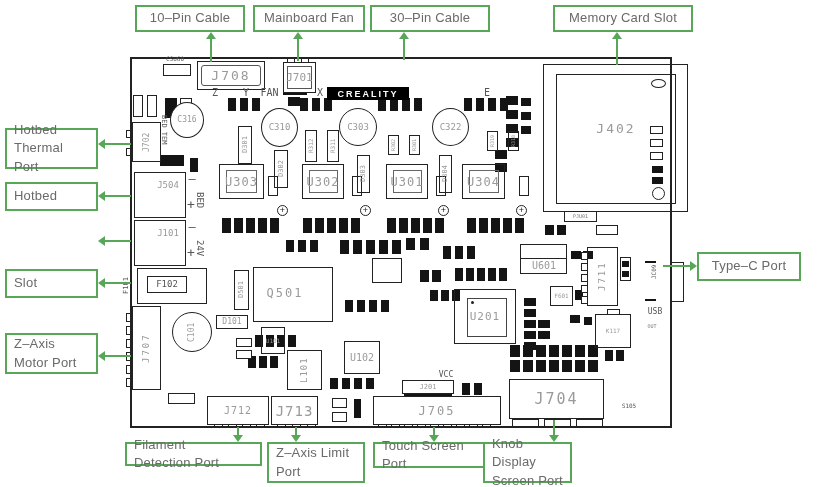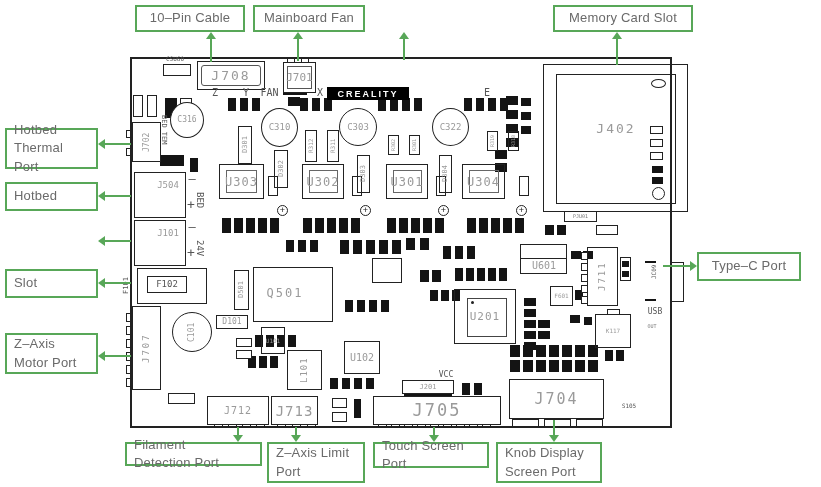--- a/index.html
+++ b/index.html
@@ -401,35 +401,36 @@
   </div>
   <div class="sk sd" style="left:435px;top:371px;width:22px;font-size:8px">VCC</div>
 
   <div class="bx" style="left:207px;top:396px;width:62px;height:29px">
     <div class="fl" style="font-size:10px;letter-spacing:1px">J712</div>
   </div>
   <div class="bx" style="left:271px;top:396px;width:47px;height:29px">
     <div class="fl" style="font-size:14px;letter-spacing:1px">J713</div>
   </div>
   <div class="bx" style="left:373px;top:396px;width:128px;height:29px">
-    <div class="fl" style="font-size:17px;letter-spacing:2px">J705</div>
+    <div class="fl" style="font-size:12px;letter-spacing:2px">J705</div>
   </div>
   <div class="bx" style="left:509px;top:379px;width:95px;height:40px">
     <div class="fl" style="font-size:15px;letter-spacing:2px">J704</div>
   </div>
   <div class="sk sd" style="left:617px;top:403px;width:24px;font-size:6px">S105</div>
 
   <div class="co c" style="left:135px;top:5px;width:110px;height:27px">10–Pin Cable</div>
   <div class="al" style="left:210px;top:38px;width:2px;height:24px"></div>
   <div class="ah up" style="left:206px;top:32px"></div>
 
   <div class="co c" style="left:253px;top:5px;width:112px;height:27px">Mainboard Fan</div>
   <div class="al" style="left:297px;top:38px;width:2px;height:23px"></div>
   <div class="ah up" style="left:293px;top:32px"></div>
 
+  <div class="co c" style="left:370px;top:5px;width:120px;height:27px">30–Pin Cable</div>
   <div class="al" style="left:403px;top:38px;width:2px;height:22px"></div>
   <div class="ah up" style="left:399px;top:32px"></div>
 
   <div class="co c" style="left:553px;top:5px;width:140px;height:27px">Memory Card Slot</div>
   <div class="al" style="left:616px;top:38px;width:2px;height:27px"></div>
   <div class="ah up" style="left:612px;top:32px"></div>
 
   <div class="co" style="left:5px;top:128px;width:93px;height:41px">Hotbed
 Thermal Port</div>
   <div class="al" style="left:104px;top:143px;width:27px;height:2px"></div>
@@ -463,18 +464,18 @@
   <div class="co" style="left:267px;top:442px;width:98px;height:41px">Z–Axis Limit
 Port</div>
   <div class="al" style="left:295px;top:427px;width:2px;height:9px"></div>
   <div class="ah dn" style="left:291px;top:435px"></div>
 
   <div class="co" style="left:373px;top:442px;width:116px;height:26px">Touch Screen
 Port</div>
   <div class="al" style="left:433px;top:427px;width:2px;height:9px"></div>
   <div class="ah dn" style="left:429px;top:435px"></div>
 
-  <div class="co" style="left:496px;top:442px;width:106px;height:41px">Knob Display
+  <div class="co" style="left:483px;top:442px;width:89px;height:41px">Knob Display
 Screen Port</div>
   <div class="al" style="left:553px;top:420px;width:2px;height:16px"></div>
   <div class="ah dn" style="left:549px;top:435px"></div>
 
 </div>
 
 </body></html>

